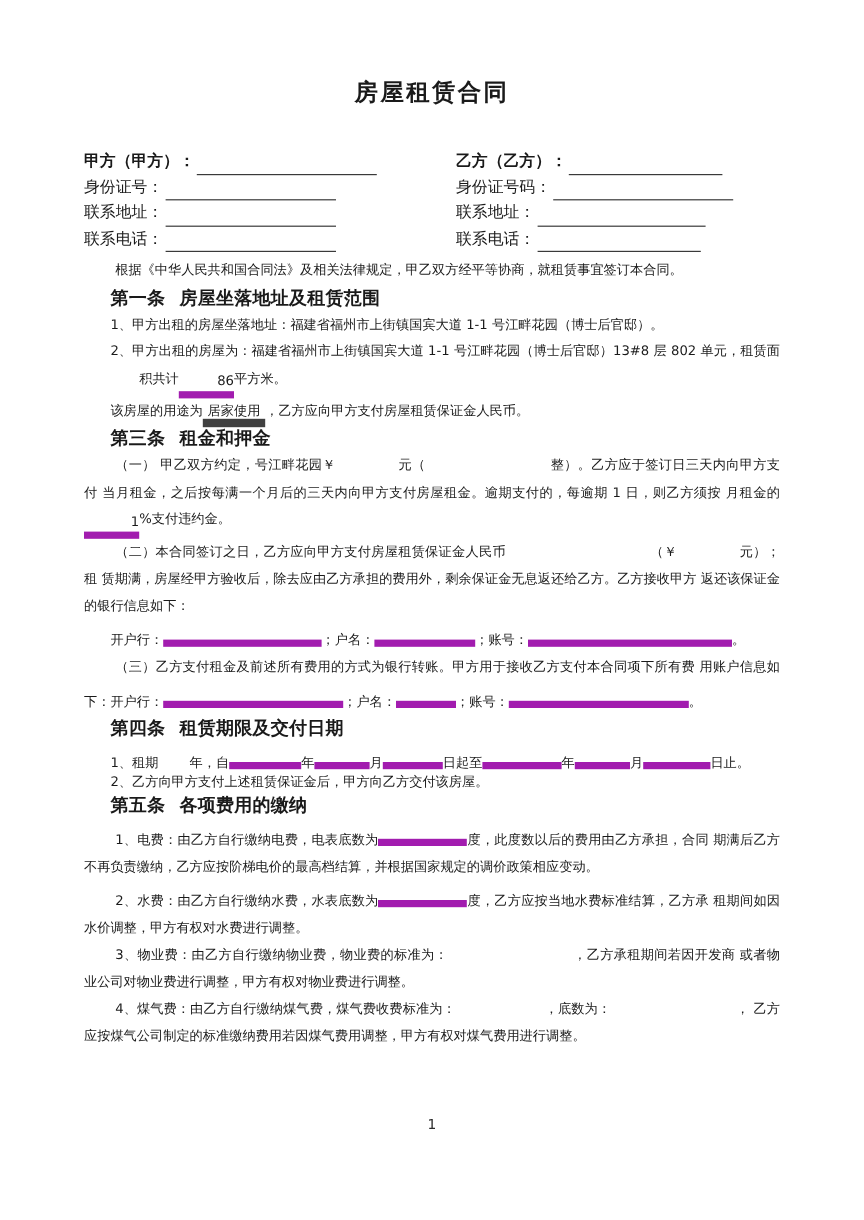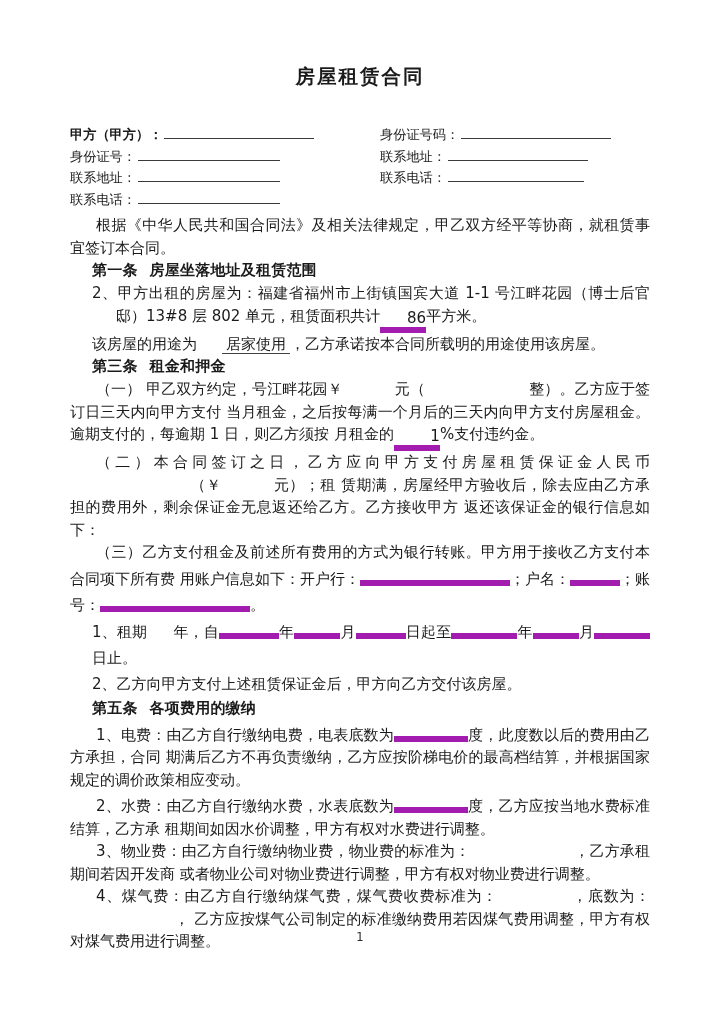--- a/index.html
+++ b/index.html
@@ -39,72 +39,72 @@
     font-size: 13.2px;
     line-height: 21.5px;
   }
   .party-col {
     display: block;
   }
   .party-col.left { width: 310px; }
   .party-col.right { width: 270px; }
   .party-row {
     display: flex;
+    align-items: flex-end;
     height: 21.5px;
     white-space: nowrap;
   }
   .party-row .lbl { flex: none; }
   .party-row .lbl.bold { font-weight: bold; }
   .blank {
     display: inline-block;
     border-bottom: 1px solid #3a3a3a;
     height: 14px;
     margin-left: 2px;
   }
   .b-150 { width: 150px; }
   .b-142 { width: 142px; }
   .b-140 { width: 140px; }
   .b-136 { width: 136px; }
   .b-128 { width: 128px; }
 
   
   .para {
-    font-size: 15px;
+    font-size: 11px;
     line-height: 22.5px;
     margin: 0;
     text-align: justify;
     color: #1a1a1a;
   }
   .para.indent1 { text-indent: 26px; }
   .para.indent-item { padding-left: 22px; text-indent: 0; }
   .para.hang { padding-left: 46px; text-indent: -24px; }
   .clause-head {
     font-size: 15px;
     line-height: 23px;
     font-weight: bold;
     margin: 0;
     padding-left: 22px;
     letter-spacing: 0.2px;
   }
   .clause-head .gap { display: inline-block; width: 12px; }
-  .tight { line-height: 26px; }
+  .tight { line-height: 16px; }
 
   
   .fill {
     display: inline-block;
     border-bottom: 6px solid #a21caf;
     text-align: right;
     line-height: 15px;
     height: 16px;
     vertical-align: -2px;
   }
   .fill-txt {
-    border-bottom: 1px solid #404040;
+    border-bottom: 7px solid #404040;
     padding: 0 4px;
-    margin-left: 25px;
   }
   .sp {
     display: inline-block;
   }
   .gap-sm { width: 26px; }
   .gap-md { width: 52px; }
   .gap-lg { width: 74px; }
   .gap-xl { width: 104px; }
   .gap-xxl { width: 120px; }
 
@@ -151,20 +151,24 @@
         <span class="lbl">联系地址：</span>
         <span class="blank b-142"></span>
       </div>
       <div class="party-row">
         <span class="lbl">联系电话：</span>
         <span class="blank b-142"></span>
       </div>
     </div>
     <div class="party-col right">
       <div class="party-row">
+        <span class="lbl bold">乙方（乙方）：</span>
+        <span class="blank b-128"></span>
+      </div>
+      <div class="party-row">
         <span class="lbl">身份证号码：</span>
         <span class="blank b-150"></span>
       </div>
       <div class="party-row">
         <span class="lbl">联系地址：</span>
         <span class="blank b-140"></span>
       </div>
       <div class="party-row">
         <span class="lbl">联系电话：</span>
         <span class="blank b-136"></span>
@@ -172,47 +176,54 @@
     </div>
   </div>
 
   <div class="spacer-4"></div>
 
   <p class="para indent1">根据《中华人民共和国合同法》及相关法律规定，甲乙双方经平等协商，就租赁事宜签订本合同。</p>
 
   <div class="clause-head">
     <span>第一条</span><span class="gap"></span><span>房屋坐落地址及租赁范围</span>
   </div>
+  <p class="para indent-item">1、甲方出租的房屋坐落地址：福建省福州市上街镇国宾大道 1-1 号江畔花园（博士后官邸）。</p>
   <p class="para hang">
     <span>2、甲方出租的房屋为：福建省福州市上街镇国宾大道 1-1 号江畔花园（博士后官邸）13#8 层 802</span>
     <span>单元，租赁面积共计</span><span class="fill u-46">86</span><span>平方米。</span>
   </p>
 
   <p class="para indent-item">
-    <span>该房屋的用途为</span><span class="fill-txt">居家使用</span><span>，乙方承诺按本合同所载明的用途使用该房屋。</span>
+    <span>该房屋的用途为</span><span class="fill-txt">居家使用</span><span>，乙方应向甲方支付房屋租赁保证金人民币。</span>
   </p>
 
   <div class="clause-head">
     <span>第三条</span><span class="gap"></span><span>租金和押金</span>
   </div>
   <p class="para indent1">
     <span>（一） 甲乙双方约定，号江畔花园￥</span><span class="sp gap-md"></span><span>元（</span><span class="sp gap-xl"></span><span>整）。乙方应于签订日三天内向甲方支付</span>
     <span>当月租金，之后按每满一个月后的三天内向甲方支付房屋租金。逾期支付的，每逾期 1 日，则乙方须按</span>
     <span>月租金的</span><span class="fill u-46">1</span><span>%支付违约金。</span>
   </p>
   <p class="para indent1">
     <span>（二）本合同签订之日，乙方应向甲方支付房屋租赁保证金人民币</span><span class="sp gap-xxl"></span><span>（￥</span><span class="sp gap-md"></span><span>元）；租</span>
     <span>赁期满，房屋经甲方验收后，除去应由乙方承担的费用外，剩余保证金无息返还给乙方。乙方接收甲方</span>
     <span>返还该保证金的银行信息如下：</span>
   </p>
+  <p class="para indent-item">
+    <span>开户行：</span><span class="fill u-132"></span><span>；户名：</span><span class="fill u-84"></span><span>；账号：</span><span class="fill u-170"></span><span>。</span>
+  </p>
   <p class="para indent1">
     <span>（三）乙方支付租金及前述所有费用的方式为银行转账。甲方用于接收乙方支付本合同项下所有费</span>
     <span>用账户信息如下：开户行：</span><span class="fill u-150"></span><span>；户名：</span><span class="fill u-50"></span><span>；账号：</span><span class="fill u-150"></span><span>。</span>
   </p>
 
+  <div class="clause-head">
+    <span>第四条</span><span class="gap"></span><span>租赁期限及交付日期</span>
+  </div>
   <p class="para indent-item tight">
     <span>1、租期</span><span class="sp gap-sm"></span><span>年，自</span><span class="fill u-60"></span><span>年</span><span class="fill u-46"></span><span>月</span><span class="fill u-50"></span><span>日起至</span><span class="fill u-66"></span><span>年</span><span class="fill u-46"></span><span>月</span><span class="fill u-56"></span><span>日止。</span>
   </p>
   <p class="para indent-item tight">2、乙方向甲方支付上述租赁保证金后，甲方向乙方交付该房屋。</p>
 
   <div class="clause-head">
     <span>第五条</span><span class="gap"></span><span>各项费用的缴纳</span>
   </div>
   <p class="para indent1">
     <span>1、电费：由乙方自行缴纳电费，电表底数为</span><span class="fill u-74"></span><span>度，此度数以后的费用由乙方承担，合同</span>

